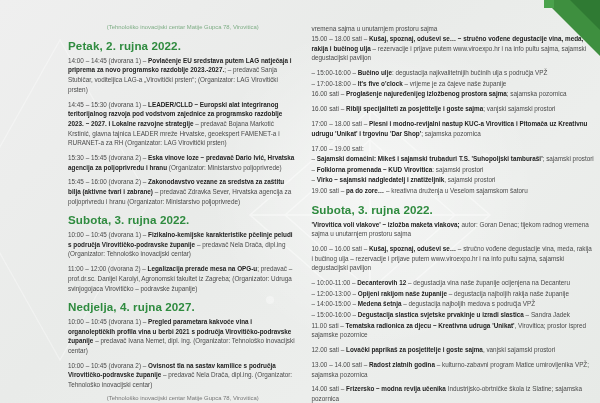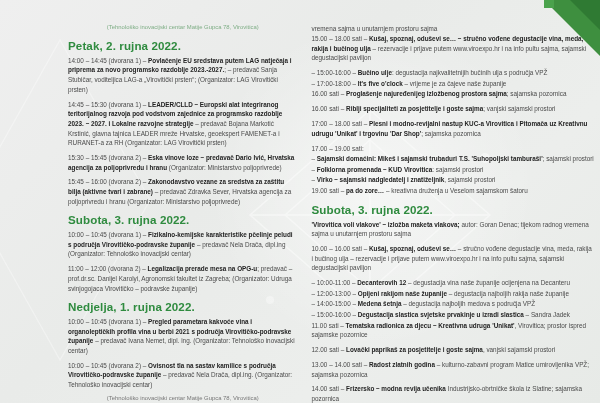--- a/index.html
+++ b/index.html
@@ -161,21 +161,21 @@
       <div class="topline">(Tehnološko inovacijski centar Matije Gupca 78, Virovitica)</div>
       <div>
           <div class="daytitle">Petak, 2. rujna 2022.</div>
           <div class="entry">14:00 – 14:45 (dvorana 1) – <b>Povlačenje EU sredstava putem LAG natječaja i priprema za novo programsko razdoblje 2023.-2027.</b>; – predavač Sanja Stubičar, voditeljica LAG-a „Virovitički prsten“; (Organizator: LAG Virovitički prsten)</div>
           <div class="entry">14:45 – 15:30 (dvorana 1)  – <b>LEADER/CLLD – Europski alat integriranog teritorijalnog razvoja pod vodstvom zajednice za programsko razdoblje 2023. – 2027. i Lokalne razvojne strategije</b> – predavač Bojana Markotić Krstinić, glavna tajnica LEADER mreže Hrvatske, geoekspert FAMENET-a i RURANET-a za RH (Organizator: LAG Virovitički prsten)</div>
           <div class="entry">15:30 – 15:45 (dvorana 2) – <b>Eska vinove loze – predavač Dario Ivić, Hrvatska agencija za poljoprivredu i hranu</b> (Organizator: Ministarstvo poljoprivrede)</div>
           <div class="entry">15:45 – 16:00 (dvorana 2) – <b>Zakonodavstvo vezane za sredstva za zaštitu bilja (aktivne tvari i zabrane)</b> – predavač Zdravka Sever, Hrvatska agencija za poljoprivredu i hranu (Organizator: Ministarstvo poljoprivrede)</div>
           <div class="daytitle">Subota, 3. rujna 2022.</div>
           <div class="entry">10:00 – 10:45 (dvorana 1) – <b>Fizikalno-kemijske karakteristike pčelinje peludi s područja Virovitičko-podravske županije</b> – predavač Nela Drača, dipl.ing (Organizator: Tehnološko inovacijski centar)</div>
           <div class="entry">11:00 – 12:00 (dvorana 2)  – <b>Legalizacija prerade mesa na OPG-u</b>; predavač – prof.dr.sc. Danijel Karolyi, Agronomski fakultet iz Zagreba; (Organizator: Udruga svinjogojaca Virovitičko – podravske županije)</div>
-          <div class="daytitle">Nedjelja, 1. rujna 2022.</div>
+          <div class="daytitle">Nedjelja, 4. rujna 2027.</div>
           <div class="entry">10:00 – 10:45 (dvorana 1)  – <b>Pregled parametara kakvoće vina i organoleptičkih profila vina u berbi 2021 s područja Virovitičko-podravske županije</b> – predavač Ivana Nemet, dipl. ing. (Organizator: Tehnološko inovacijski centar)</div>
           <div class="entry">10:00 – 10:45 (dvorana 2) – <b>Ovisnost tla na sastav kamilice s područja Virovitičko-podravske županije</b> – predavač Nela Drača, dipl.ing. (Organizator: Tehnološko inovacijski centar)</div>
         </div>
       <div class="section-sub">(Tehnološko inovacijski centar Matije Gupca 78, Virovitica)</div>
 
     </div>
 
     <div class="col col-right">
       <div class="rtopline">vremena sajma u unutarnjem prostoru sajma</div>
       <div>

